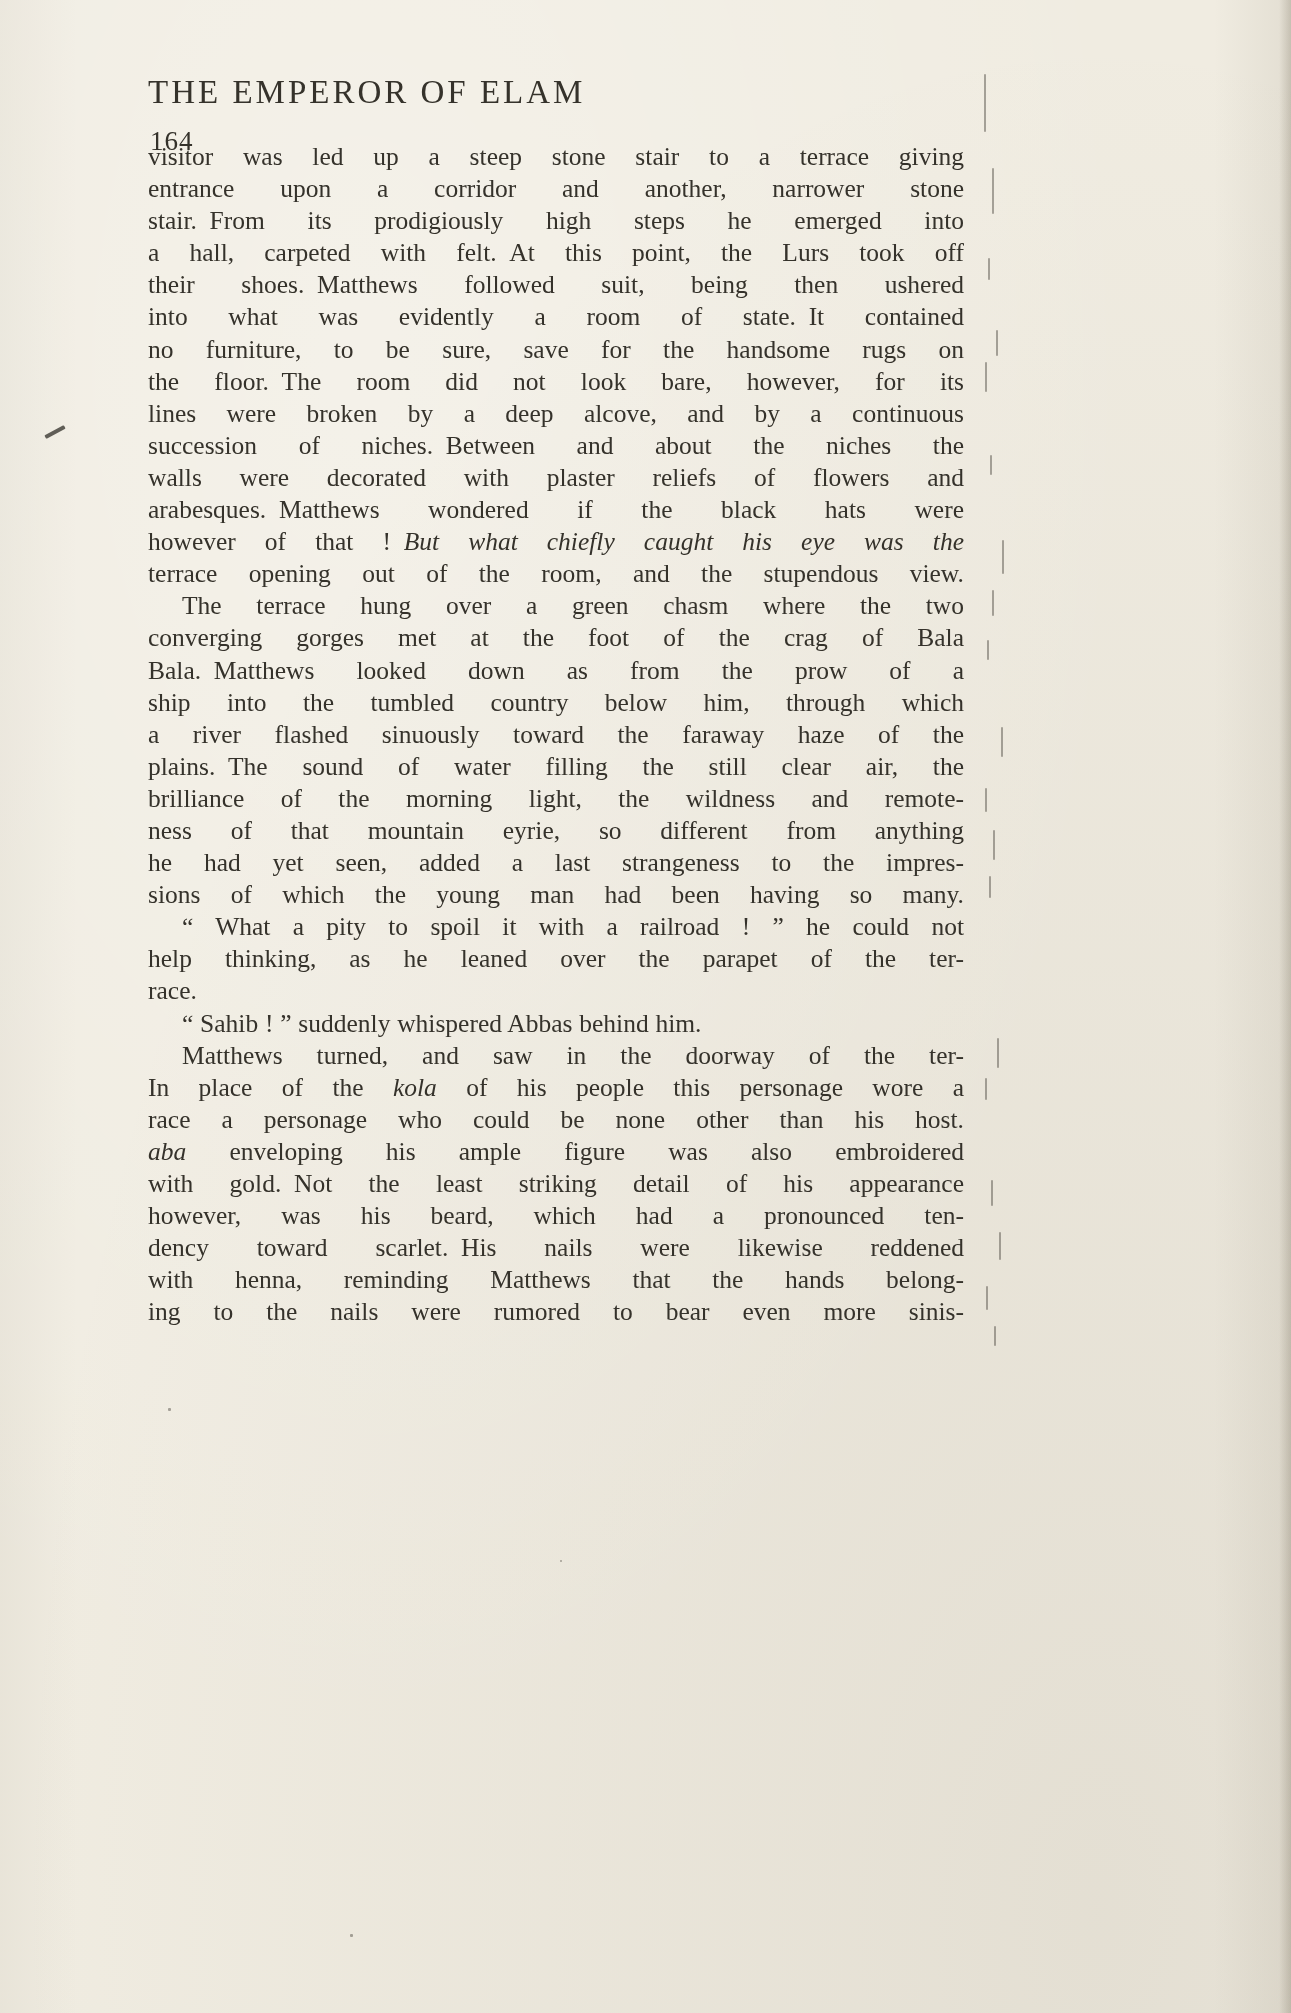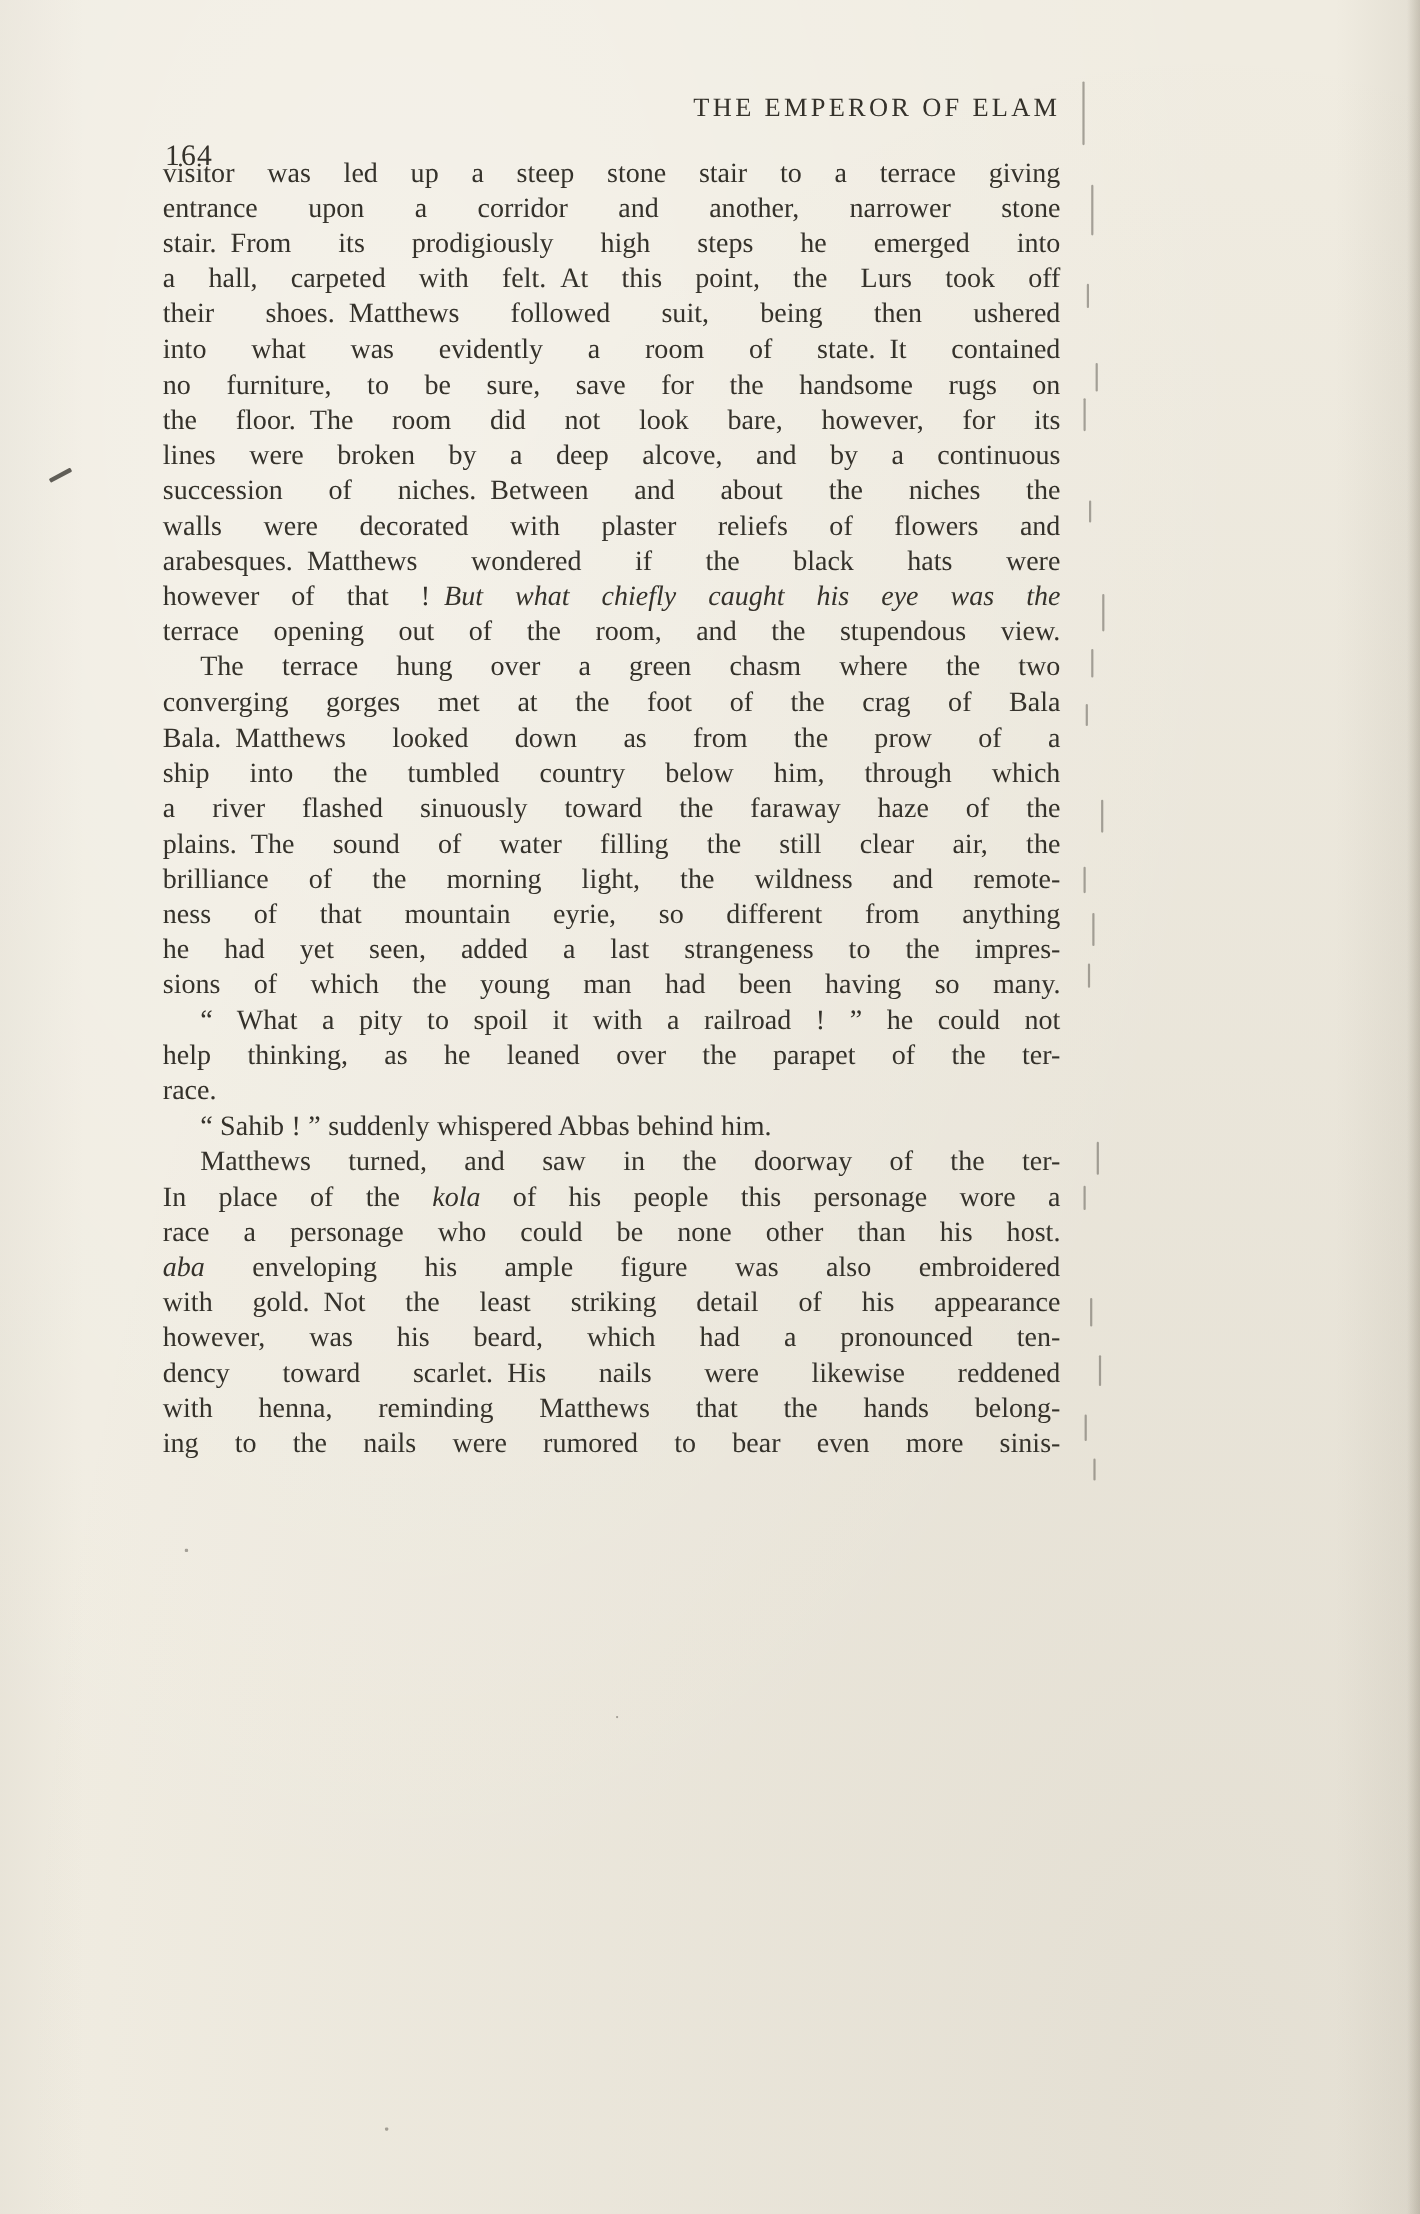--- a/index.html
+++ b/index.html
@@ -31,23 +31,23 @@
   }
 
   .page-header {
     position: absolute; left: 148px; top: 74px; width: 816px; height: 44px;
   }
   .page-number {
     position: absolute; left: 2px; top: 8px;
     font-size: 27px; letter-spacing: 1px; margin-top: 44px;
   }
   .running-title {
-    position: absolute; left: 0; right: 0; top: 11px;
-    text-align: right;
-    font-size: 24px; letter-spacing: 3px;
+    position: absolute; left: 0; right: 0; top: 0;
+    text-align: left;
+    font-size: 33px; letter-spacing: 3px;
   }
 
   .textblock {
     position: absolute; left: 148px; top: 141px; width: 816px;
   }
   .line {
     font-size: 25.5px;
     line-height: 32.1px;
     text-align: justify;
     text-align-last: justify;

